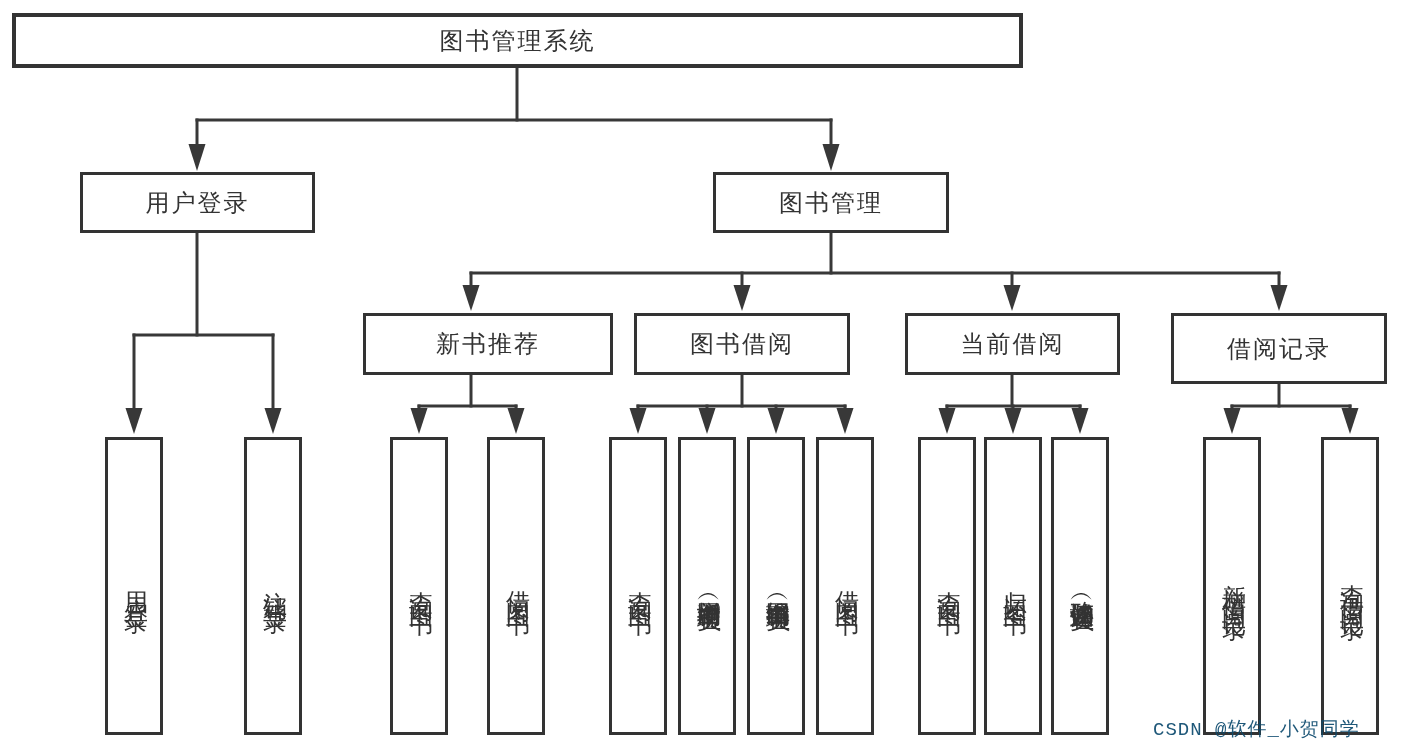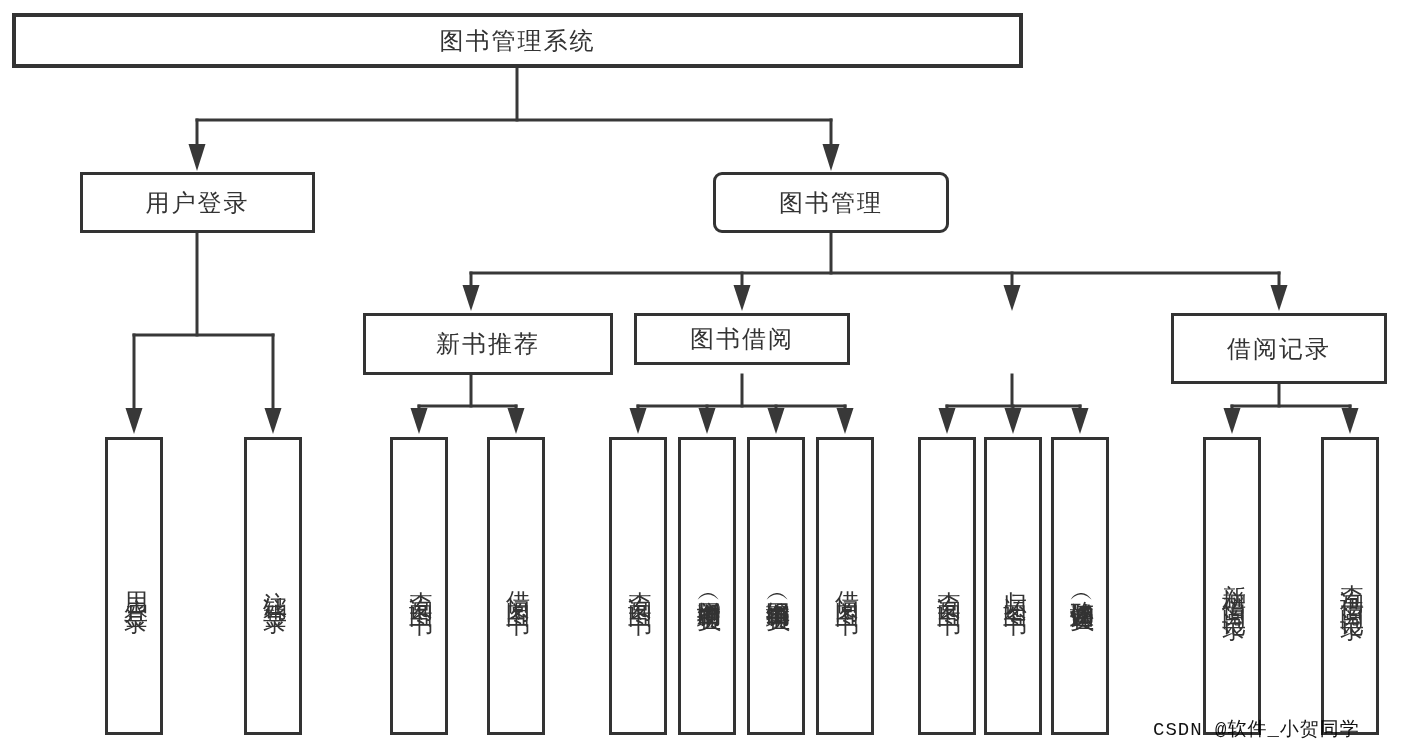--- a/index.html
+++ b/index.html
@@ -43,21 +43,21 @@
   .v4 { letter-spacing: 7px; }
   .v6 { letter-spacing: 7px; }
   .v10 { letter-spacing: 1px; }
   .watermark {
     position: absolute;
     left: 1153px;
     top: 716px;
     z-index: 3;
     font-size: 19px;
     letter-spacing: 1px;
-    color: #000000;
+    color: #0c4a6e;
     opacity: 0.92;
     white-space: nowrap;
   }
 </style>
 </head>
 <body>
 
 <div class="canvas">
 
   <svg class="connectors" width="1405" height="747" viewBox="0 0 1405 747" xmlns="http://www.w3.org/2000/svg">
@@ -122,24 +122,25 @@
       <polygon points="1004.5,408 1021.5,408 1013,434"></polygon>
       <polygon points="1071.5,408 1088.5,408 1080,434"></polygon>
       <polygon points="1223.5,408 1240.5,408 1232,434"></polygon>
       <polygon points="1341.5,408 1358.5,408 1350,434"></polygon>
     </g>
   </svg>
 
   <div class="hbox rootbox" style="left:12px; top:13px; width:1011px; height:55px;">图书管理系统</div>
 
   <div class="hbox" style="left:80px; top:172px; width:235px; height:61px;">用户登录</div>
-  <div class="hbox" style="left:713px; top:172px; width:236px; height:61px;border-radius:9px;">图书管理</div>
+  <div class="hbox" style="left:713px; top:172px; width:236px; height:61px;">图书管理</div>
 
   <div class="hbox" style="left:363px; top:313px; width:250px; height:62px;">新书推荐</div>
-  <div class="hbox" style="left:634px; top:313px; width:216px; height:52px;">图书借阅</div>
+  <div class="hbox" style="left:634px; top:313px; width:216px; height:62px;">图书借阅</div>
+  <div class="hbox" style="left:905px; top:313px; width:215px; height:62px;">当前借阅</div>
   <div class="hbox" style="left:1171px; top:313px; width:216px; height:71px;">借阅记录</div>
 
   <div class="vbox v4" style="left:105px; top:437px; width:58px; height:298px;">用户登录</div>
   <div class="vbox v4" style="left:244px; top:437px; width:58px; height:298px;">注销登录</div>
 
   <div class="vbox v4" style="left:390px; top:437px; width:58px; height:298px;">查询图书</div>
   <div class="vbox v4" style="left:487px; top:437px; width:58px; height:298px;">借阅图书</div>
 
   <div class="vbox v4" style="left:609px; top:437px; width:58px; height:298px;">查询图书</div>
   <div class="vbox v10" style="left:678px; top:437px; width:58px; height:298px;">新增图书（管理员）</div>

